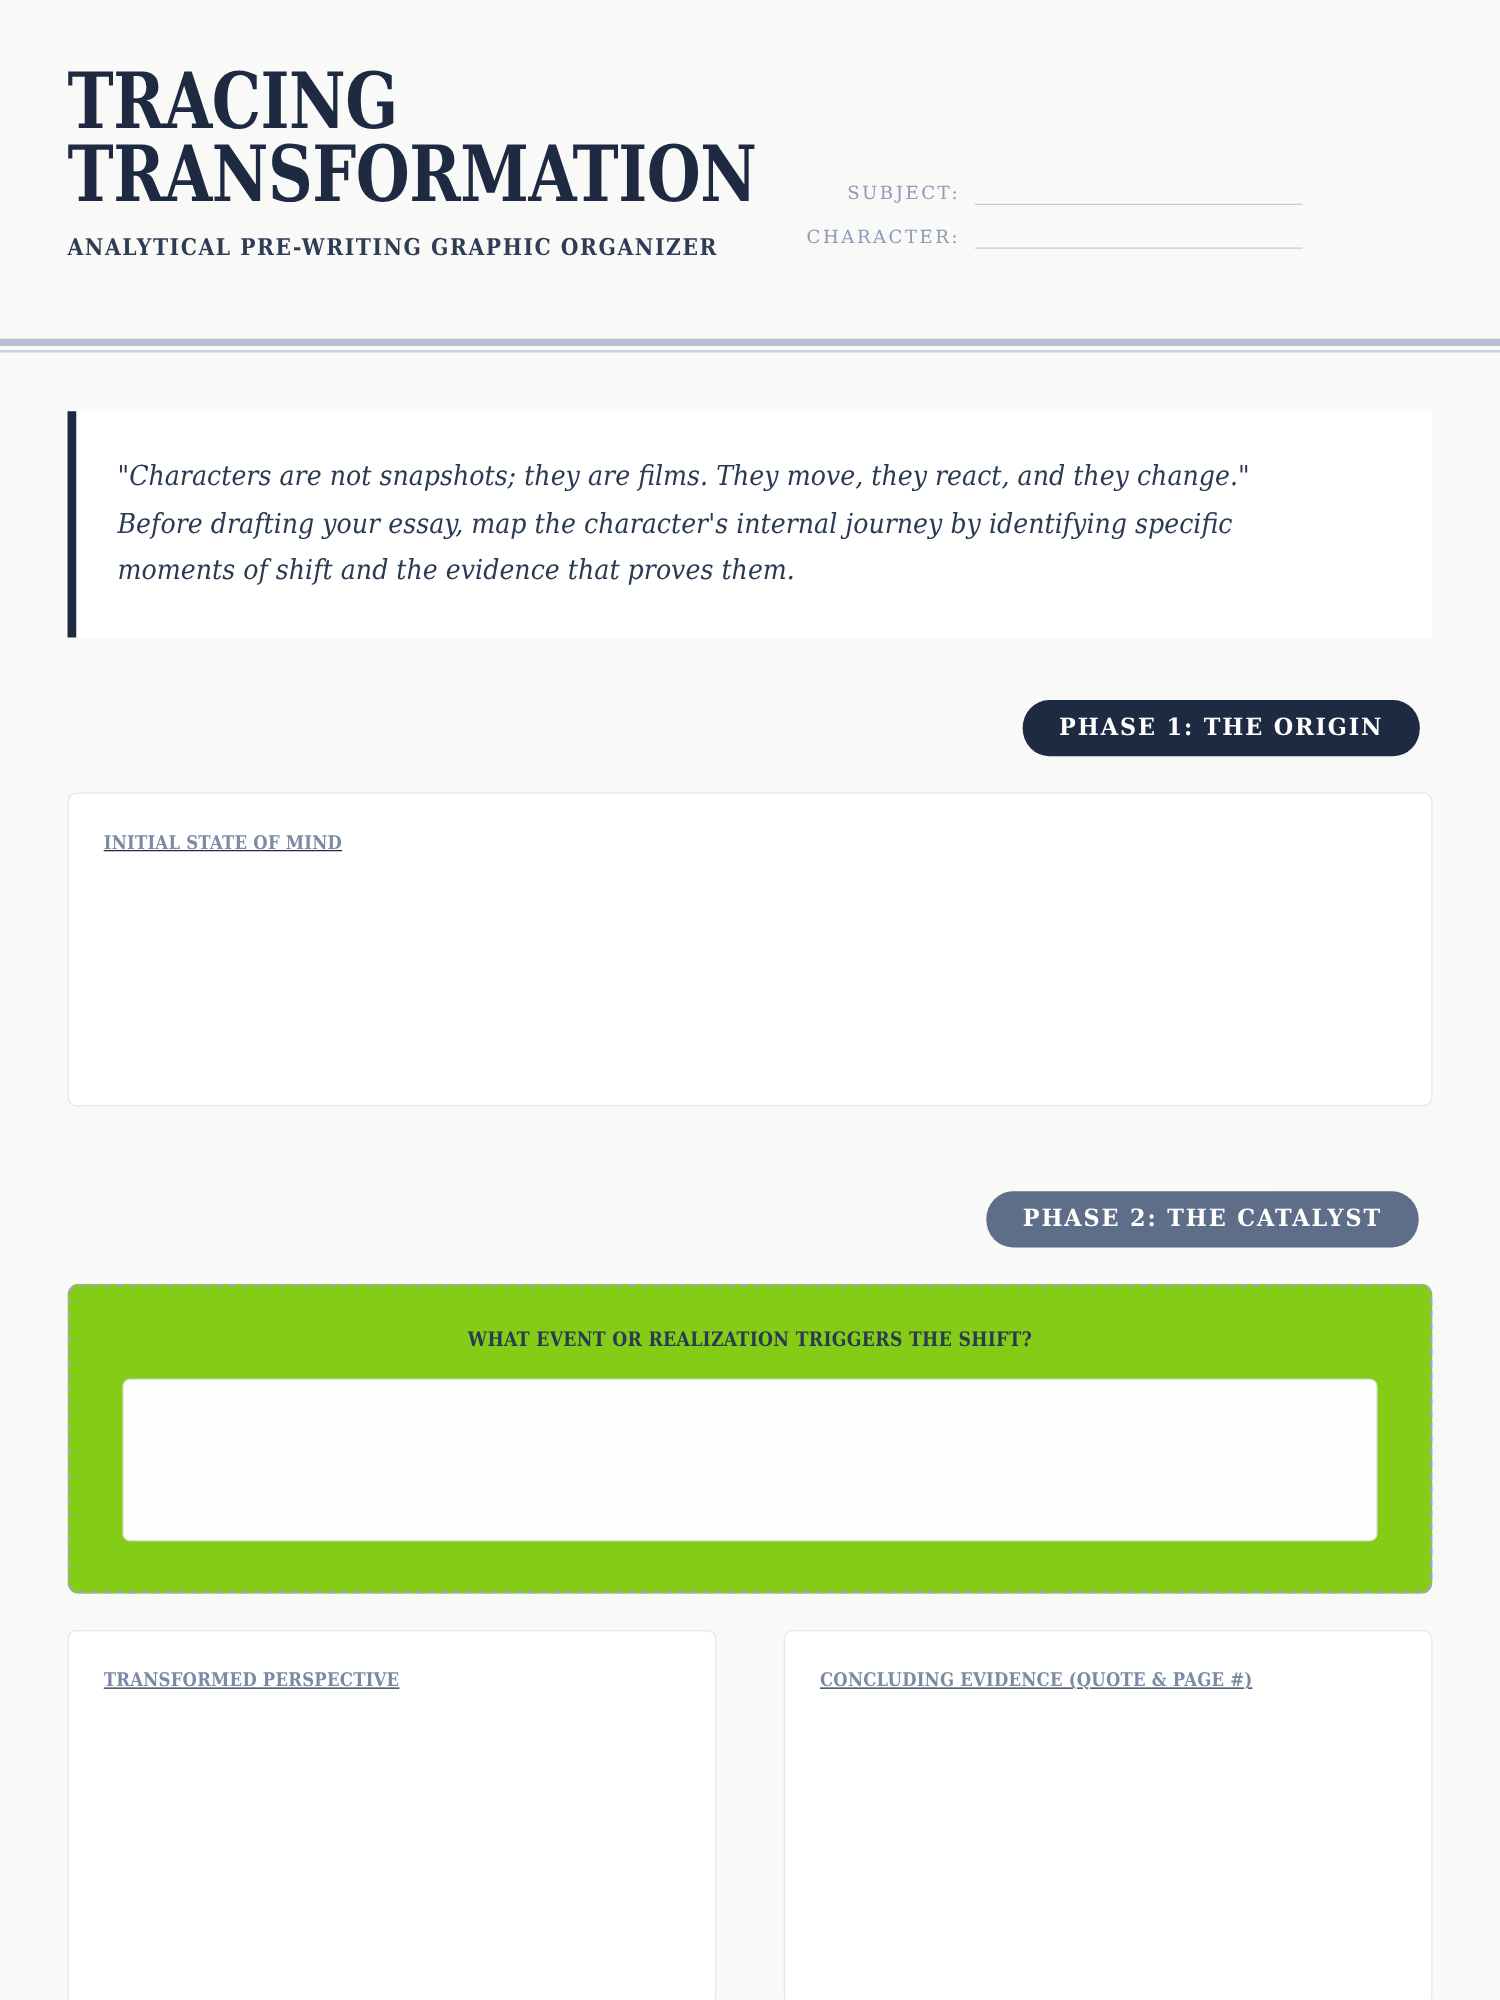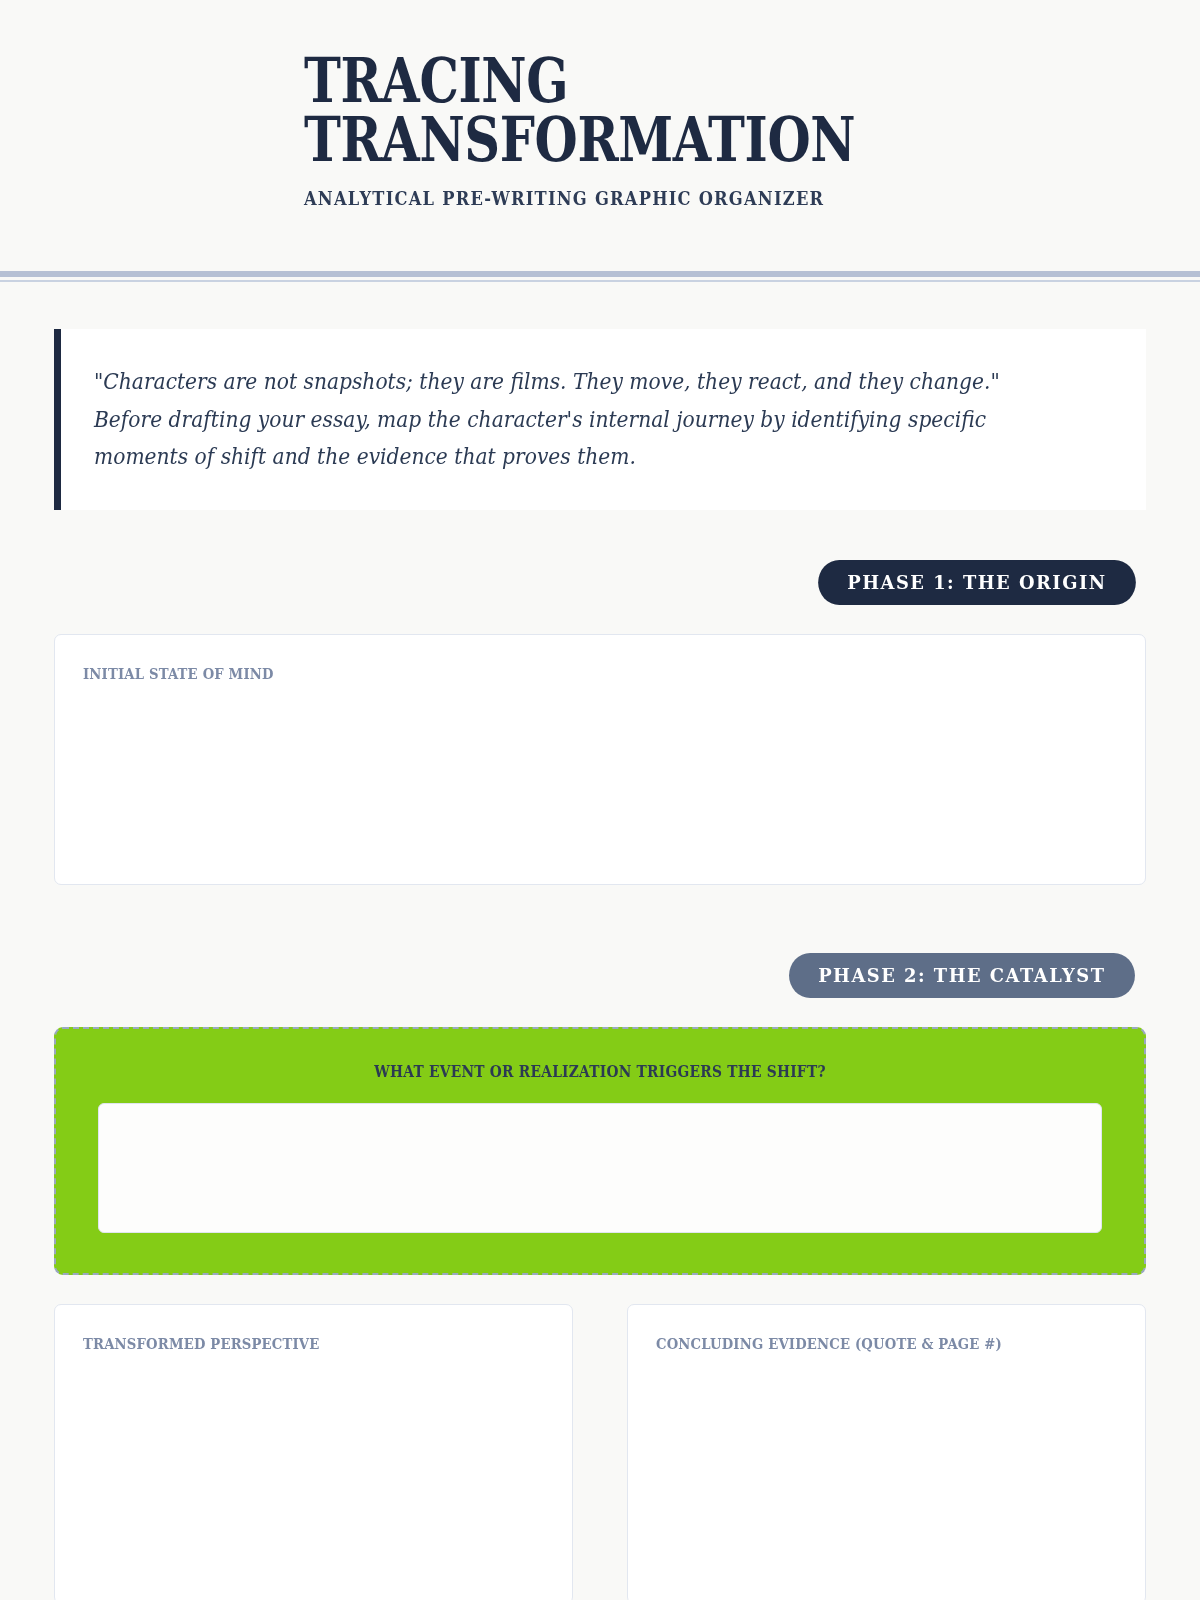--- a/index.html
+++ b/index.html
@@ -20,21 +20,21 @@
     width: 1200px;
     height: 1600px;
     background: #f9f9f7;
     overflow: hidden;
   }
 
   
   .masthead {
     display: flex;
     align-items: flex-start;
-    justify-content: center;
+    justify-content: flex-start;
     padding: 52px 54px 0 54px;
   }
 
   .title-block { flex: 0 0 auto; }
 
   .doc-title {
     font-family: "DejaVu Serif", "Liberation Serif", serif;
     font-weight: 700;
     font-size: 62px;
     line-height: 0.95;
@@ -158,20 +158,21 @@
     transform: scaleX(0.94);
   }
   .phase-pill.dark  { background: #1e2a42; }
   .phase-pill.slate { background: #5e6e88; }
 
   
   .field-grid {
     display: flex;
     gap: 54px;
     margin-top: 29px;
+    text-decoration: underline;
   }
 
   .field-box {
     flex: 1 1 0;
     background: #ffffff;
     border: 1.4px solid #e2e7f0;
     border-radius: 7px;
     padding: 30px 28px;
     height: 251px;
   }
@@ -231,20 +232,33 @@
 
 <div class="page">
 
   <div class="masthead">
 
     <div class="title-block">
       <h1 class="doc-title">TRACING TRANSFORMATION</h1>
       <p class="doc-subtitle">ANALYTICAL PRE-WRITING GRAPHIC ORGANIZER</p>
     </div>
 
+    <div class="meta-block">
+
+      <div class="meta-row">
+        <span class="meta-label">SUBJECT:</span>
+        <div class="meta-line"></div>
+      </div>
+
+      <div class="meta-row">
+        <span class="meta-label">CHARACTER:</span>
+        <div class="meta-line"></div>
+      </div>
+
+    </div>
   </div>
 
   <div class="divider">
     <div class="rule-thick"></div>
     <div class="rule-gap"></div>
     <div class="rule-thin"></div>
   </div>
 
   <div class="content">
 

